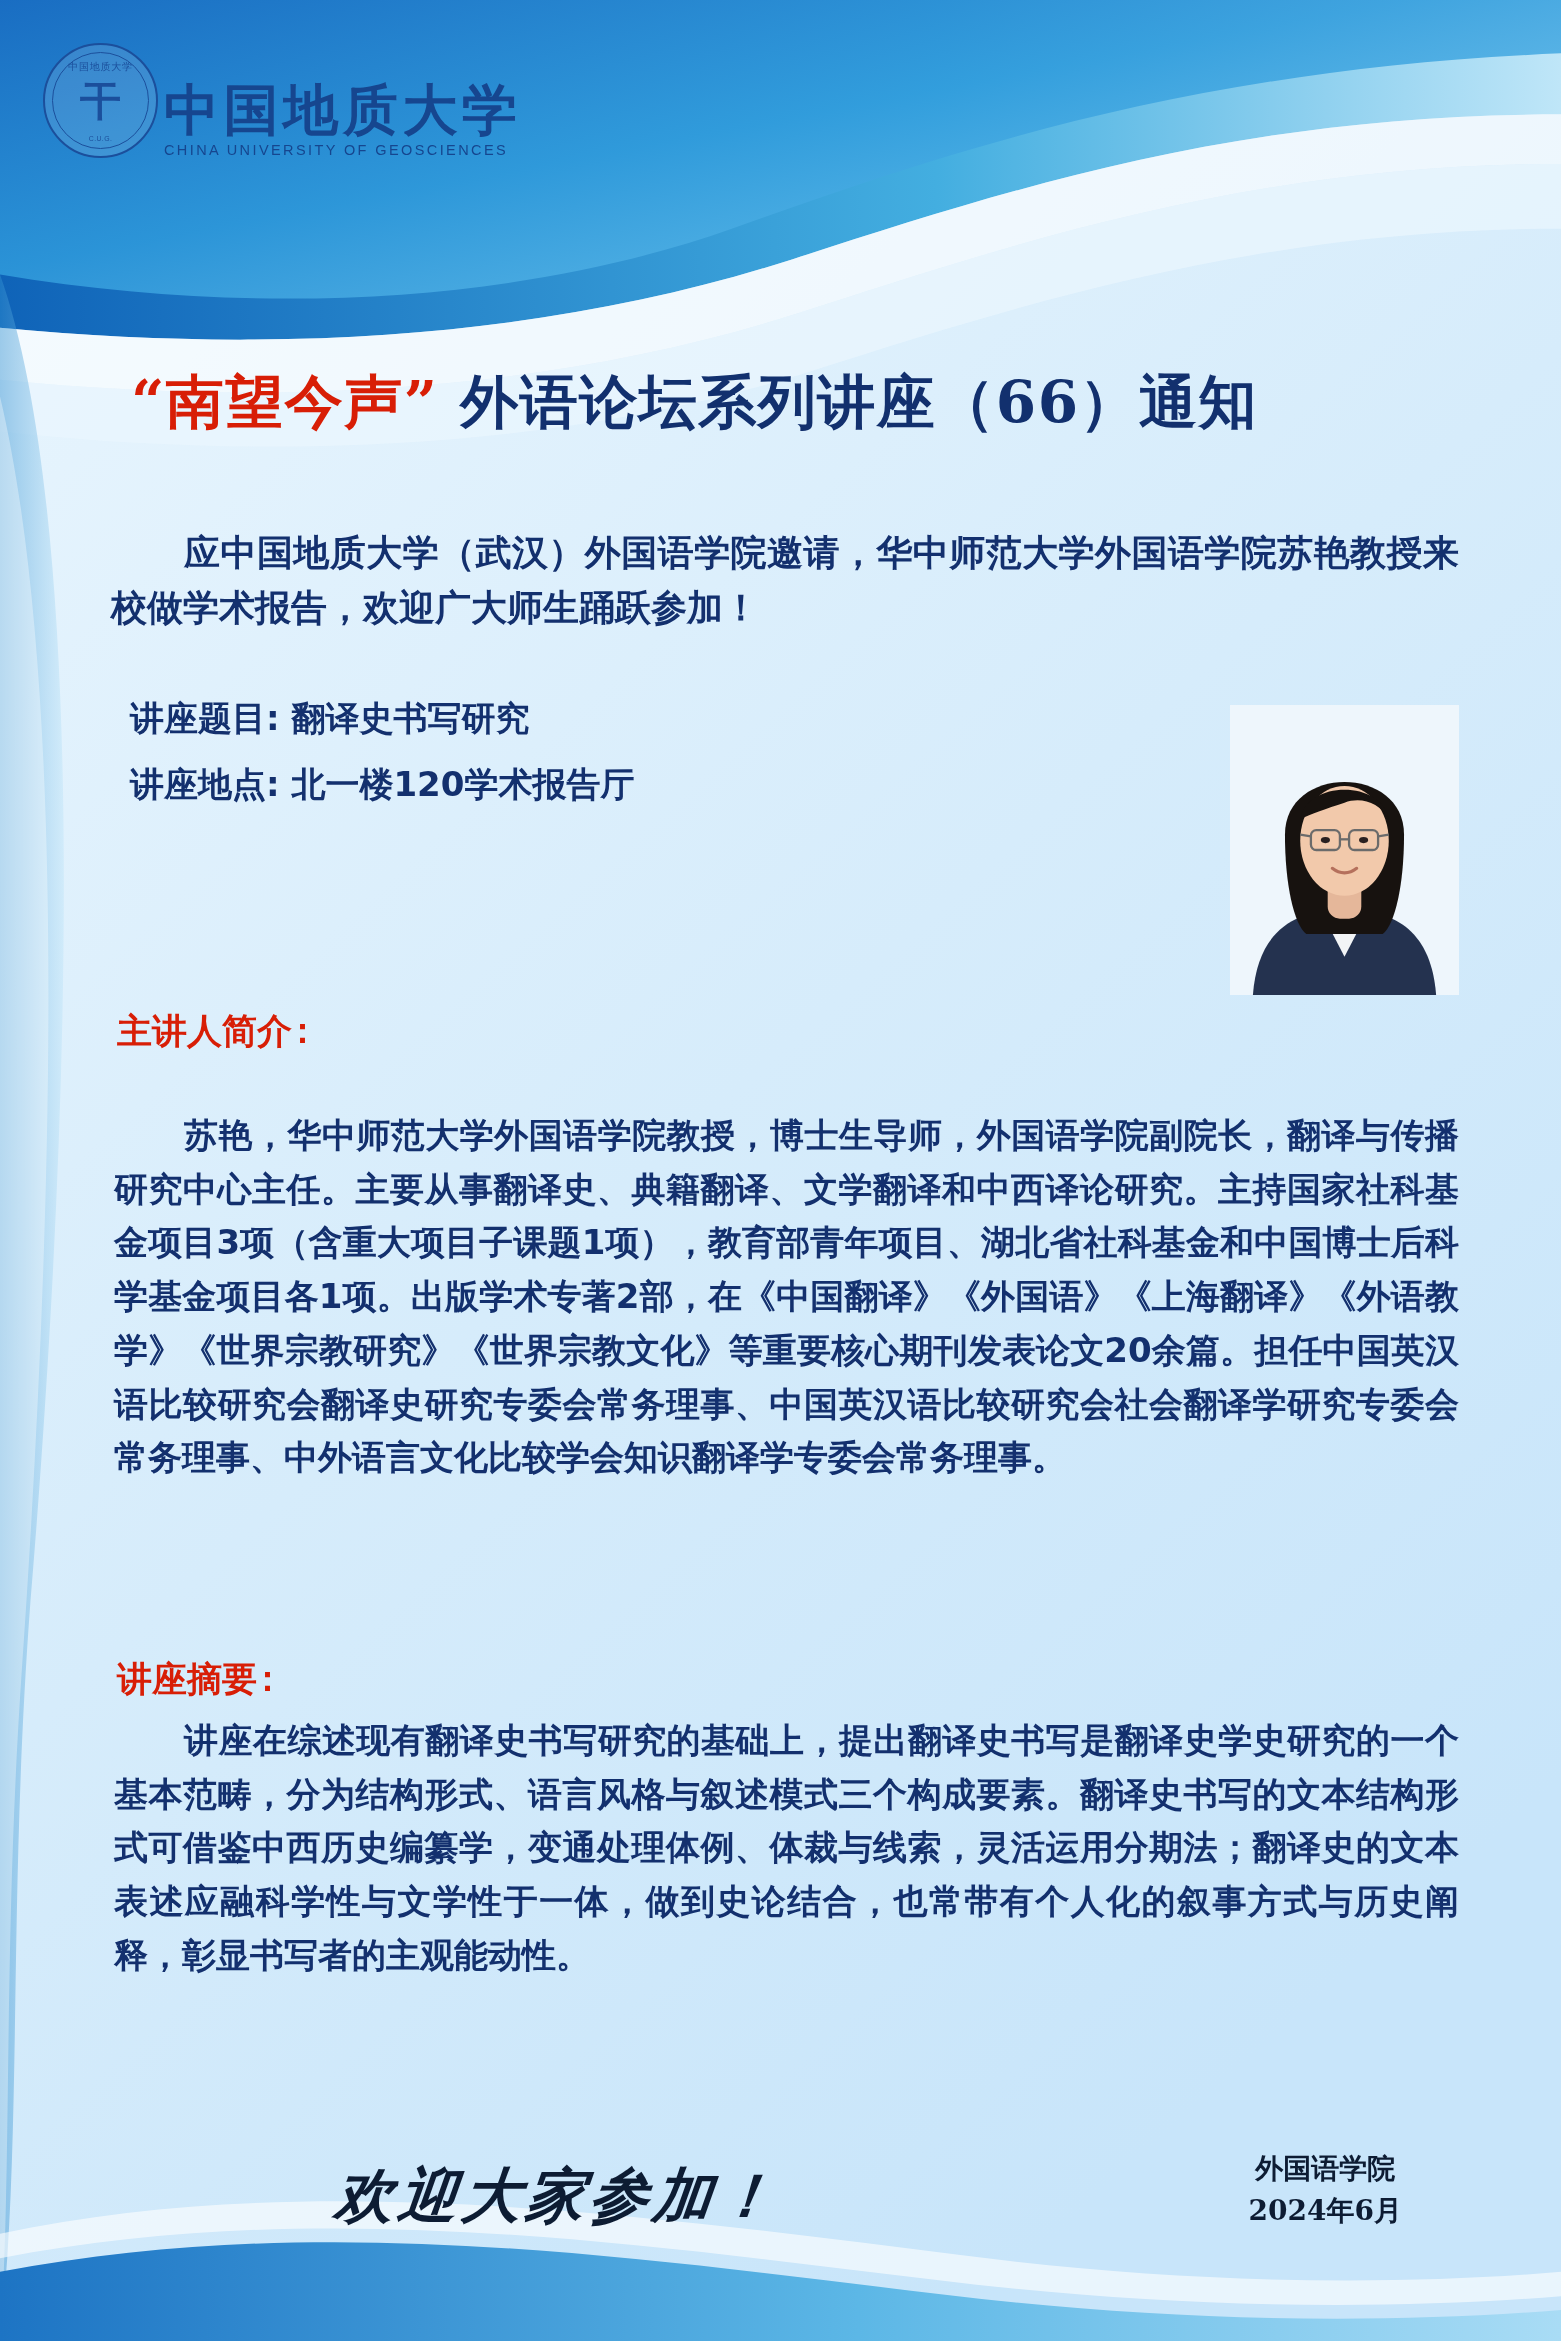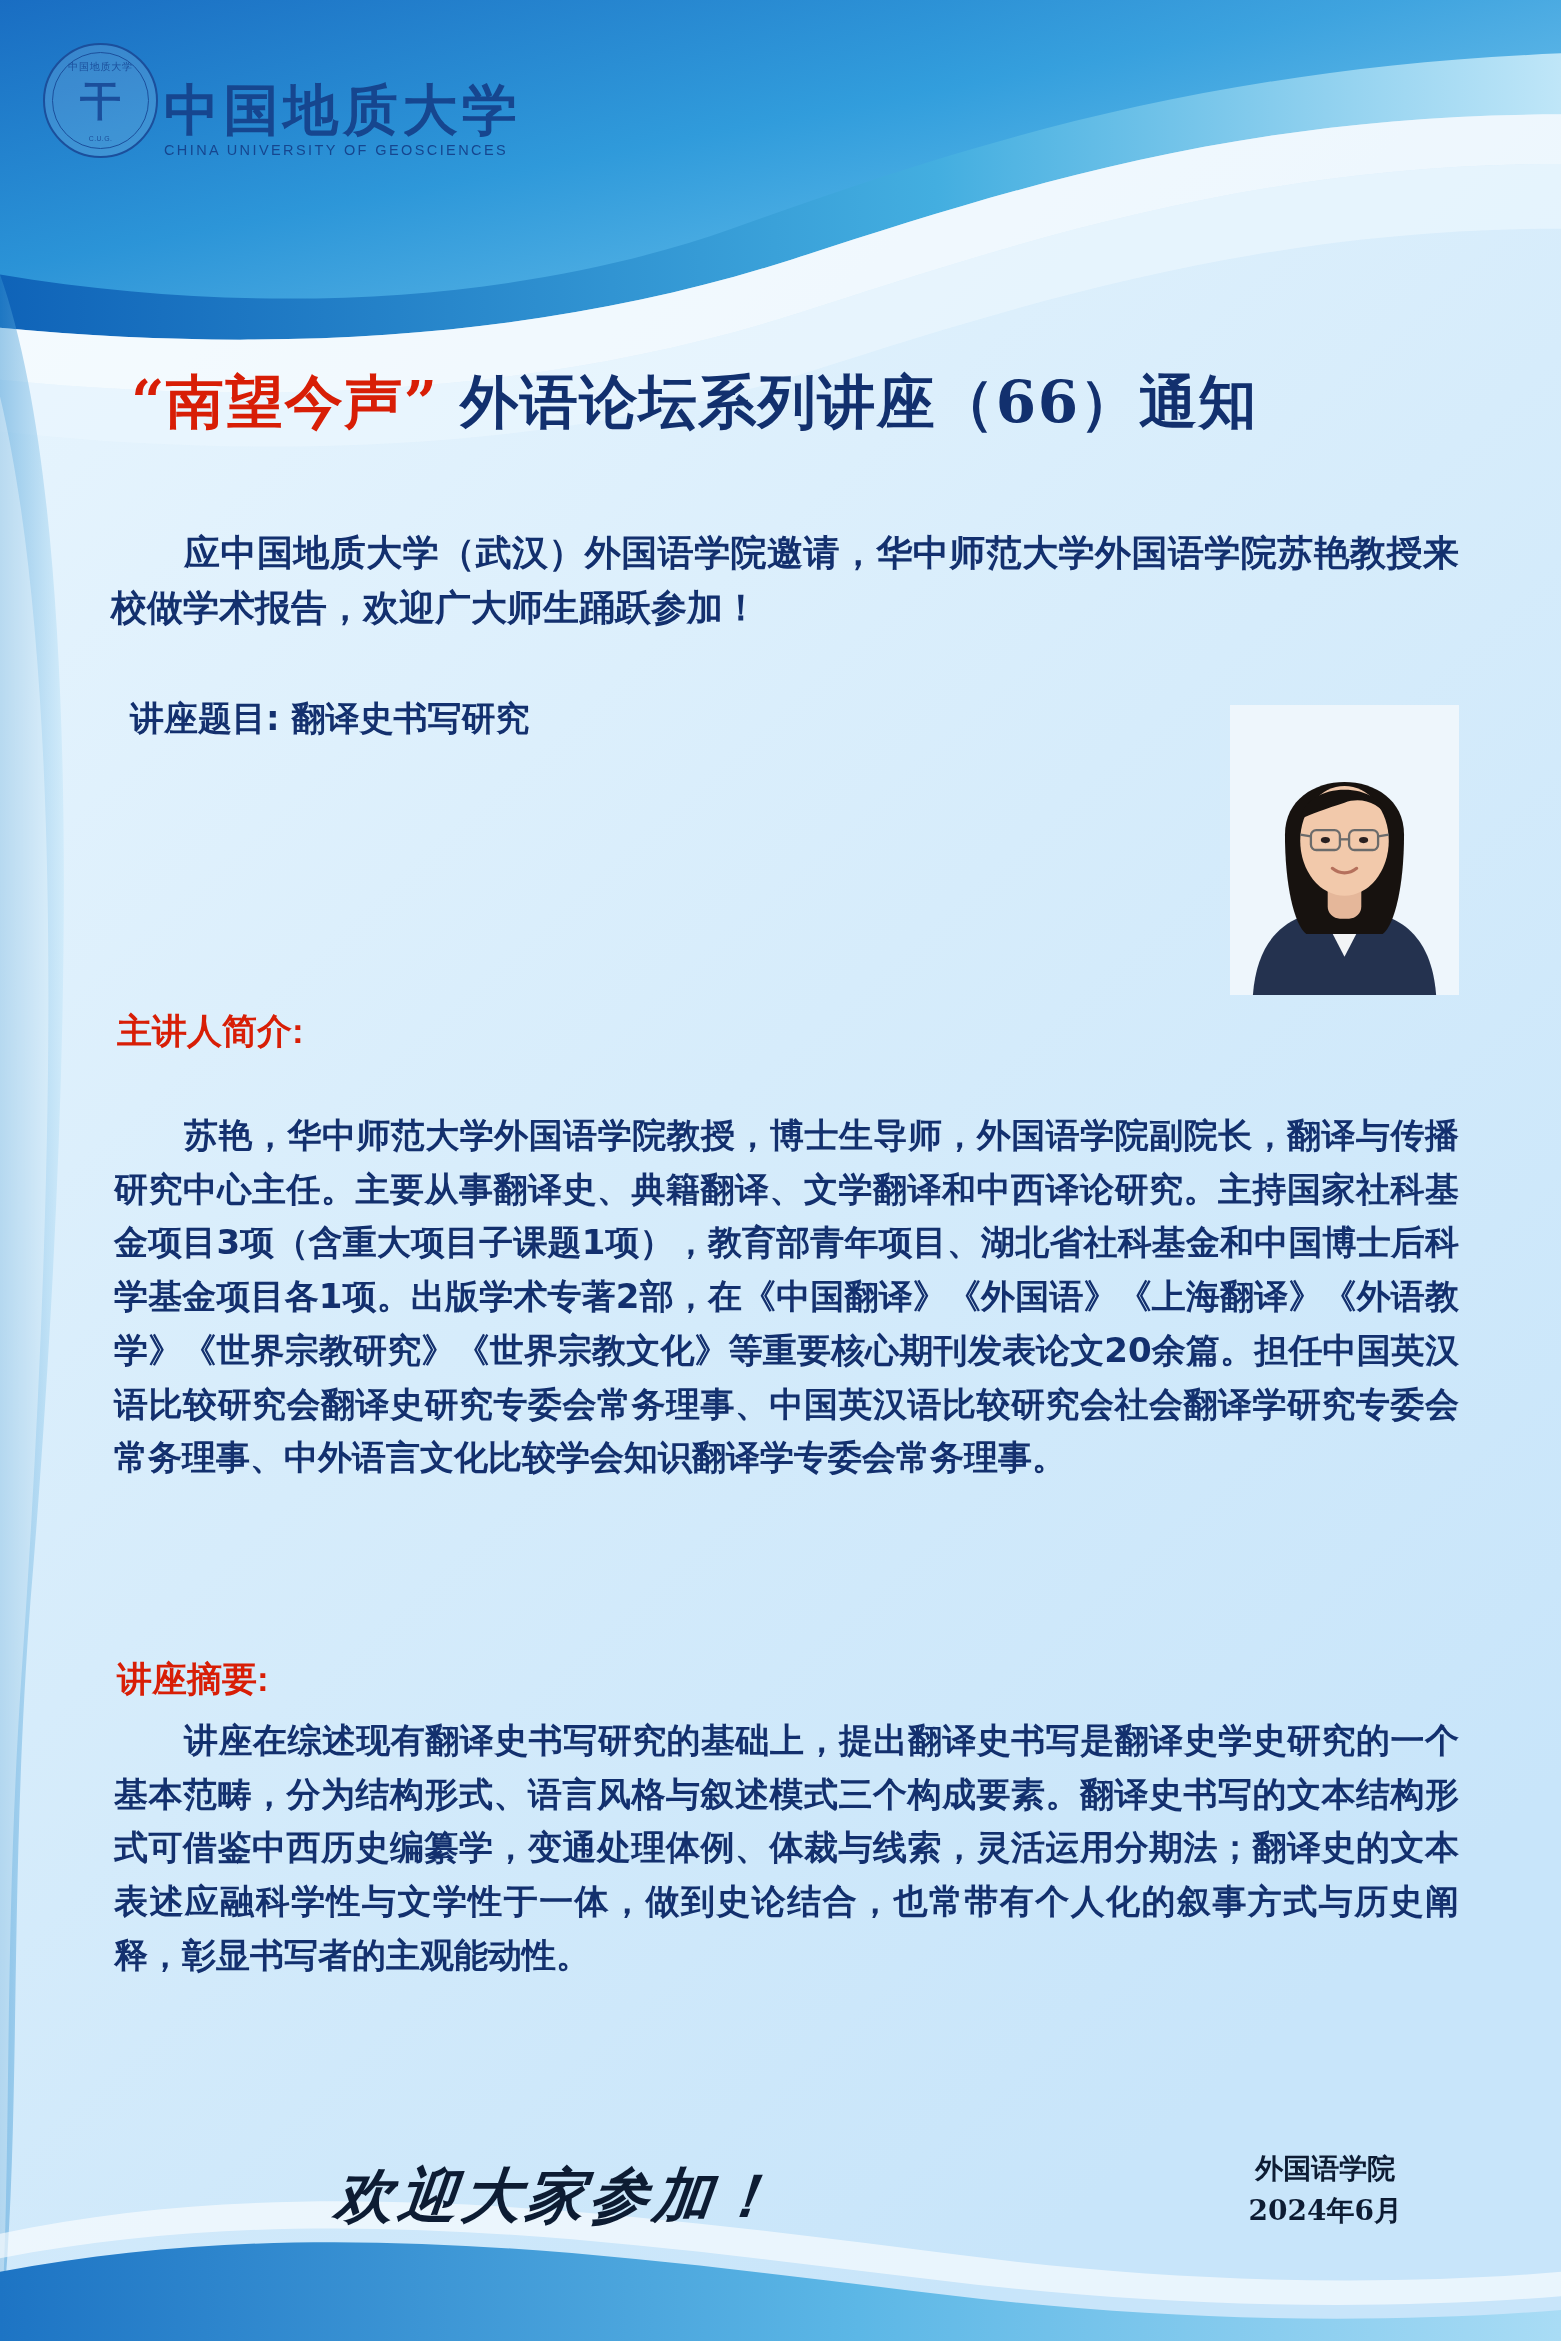--- a/index.html
+++ b/index.html
@@ -163,21 +163,21 @@
     overflow: hidden;
     background: #e9f3fb;
   }
 
   .section-head {
     position: absolute;
     left: 117px;
     font-size: 35px;
     font-weight: bold;
     color: #d81e06;
-    font-family: Liberation Sans, sans-serif;
+    font-family: Liberation Mono, monospace;
     white-space: nowrap;
   }
   .sec-bio-head { top: 1008px; }
   .sec-abs-head { top: 1656px; }
 
   .para {
     position: absolute;
     left: 114px;
     width: 1345px;
     font-size: 34px;
@@ -281,20 +281,21 @@
   <div class="content">
 
     <div class="title">
       <span class="hl">“南望今声”</span><span> 外语论坛系列讲座（66）通知</span>
     </div>
 
     <div class="intro">应中国地质大学（武汉）外国语学院邀请，华中师范大学外国语学院苏艳教授来校做学术报告，欢迎广大师生踊跃参加！</div>
 
     <div class="info-list">
       <div class="info-row">讲座题目: 翻译史书写研究</div>
+      <div class="info-row">讲座地点: 北一楼120学术报告厅</div>
     </div>
 
     <div class="portrait">
       <svg viewBox="0 0 300 380" width="229" height="290" preserveAspectRatio="none">
         <rect x="0" y="0" width="300" height="380" fill="#eef6fc"></rect>
 
         <path d="M30,380 C36,300 80,268 150,268 C220,268 264,300 270,380 Z" fill="#24324f"></path>
         <path d="M118,268 L150,330 L182,268 L168,262 L132,262 Z" fill="#f2f4f6"></path>
 
         <path d="M72,170 C72,78 228,78 228,170 C228,236 216,288 200,300 L100,300 C84,288 72,236 72,170 Z" fill="#17120f"></path>

